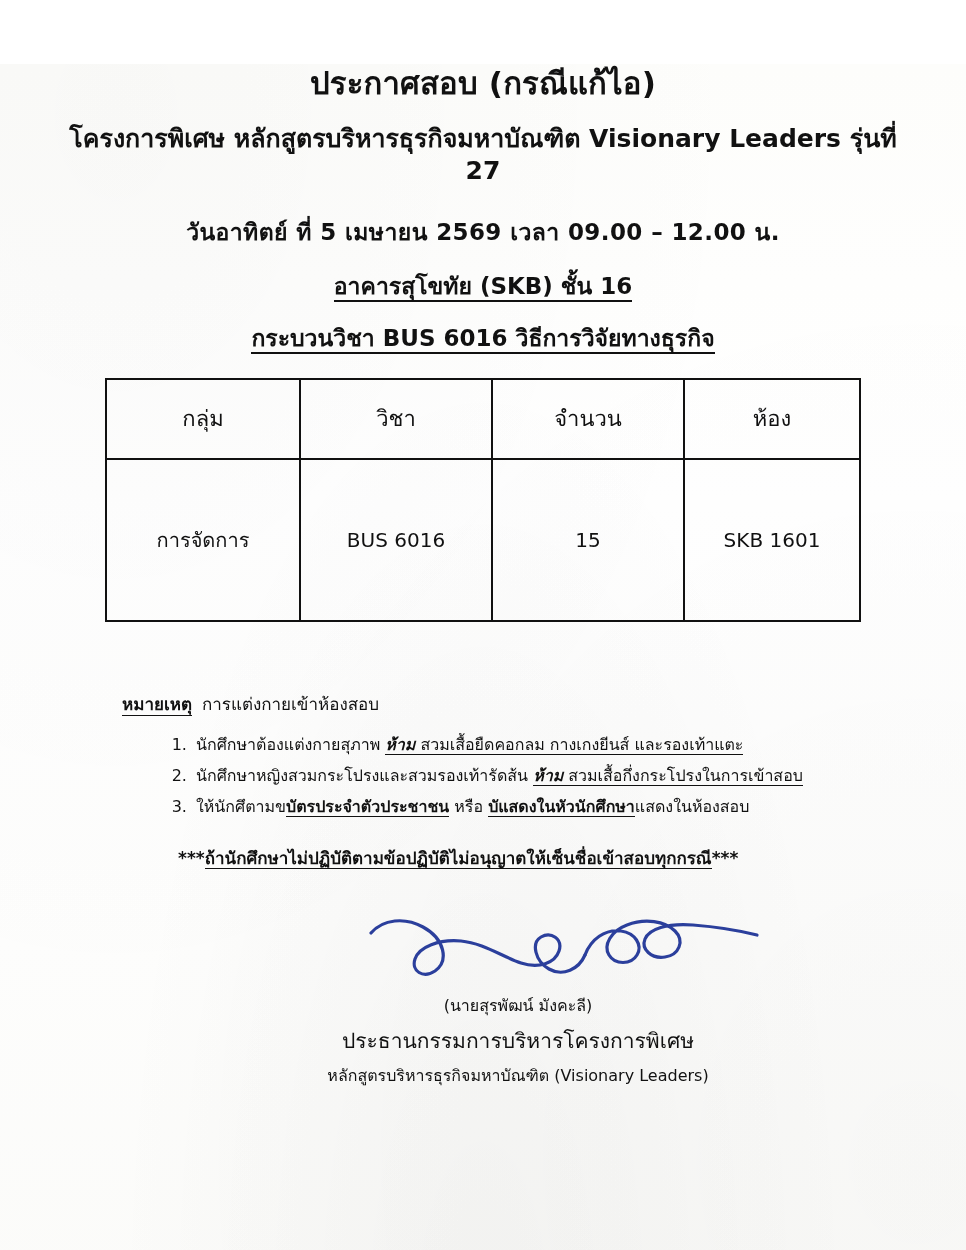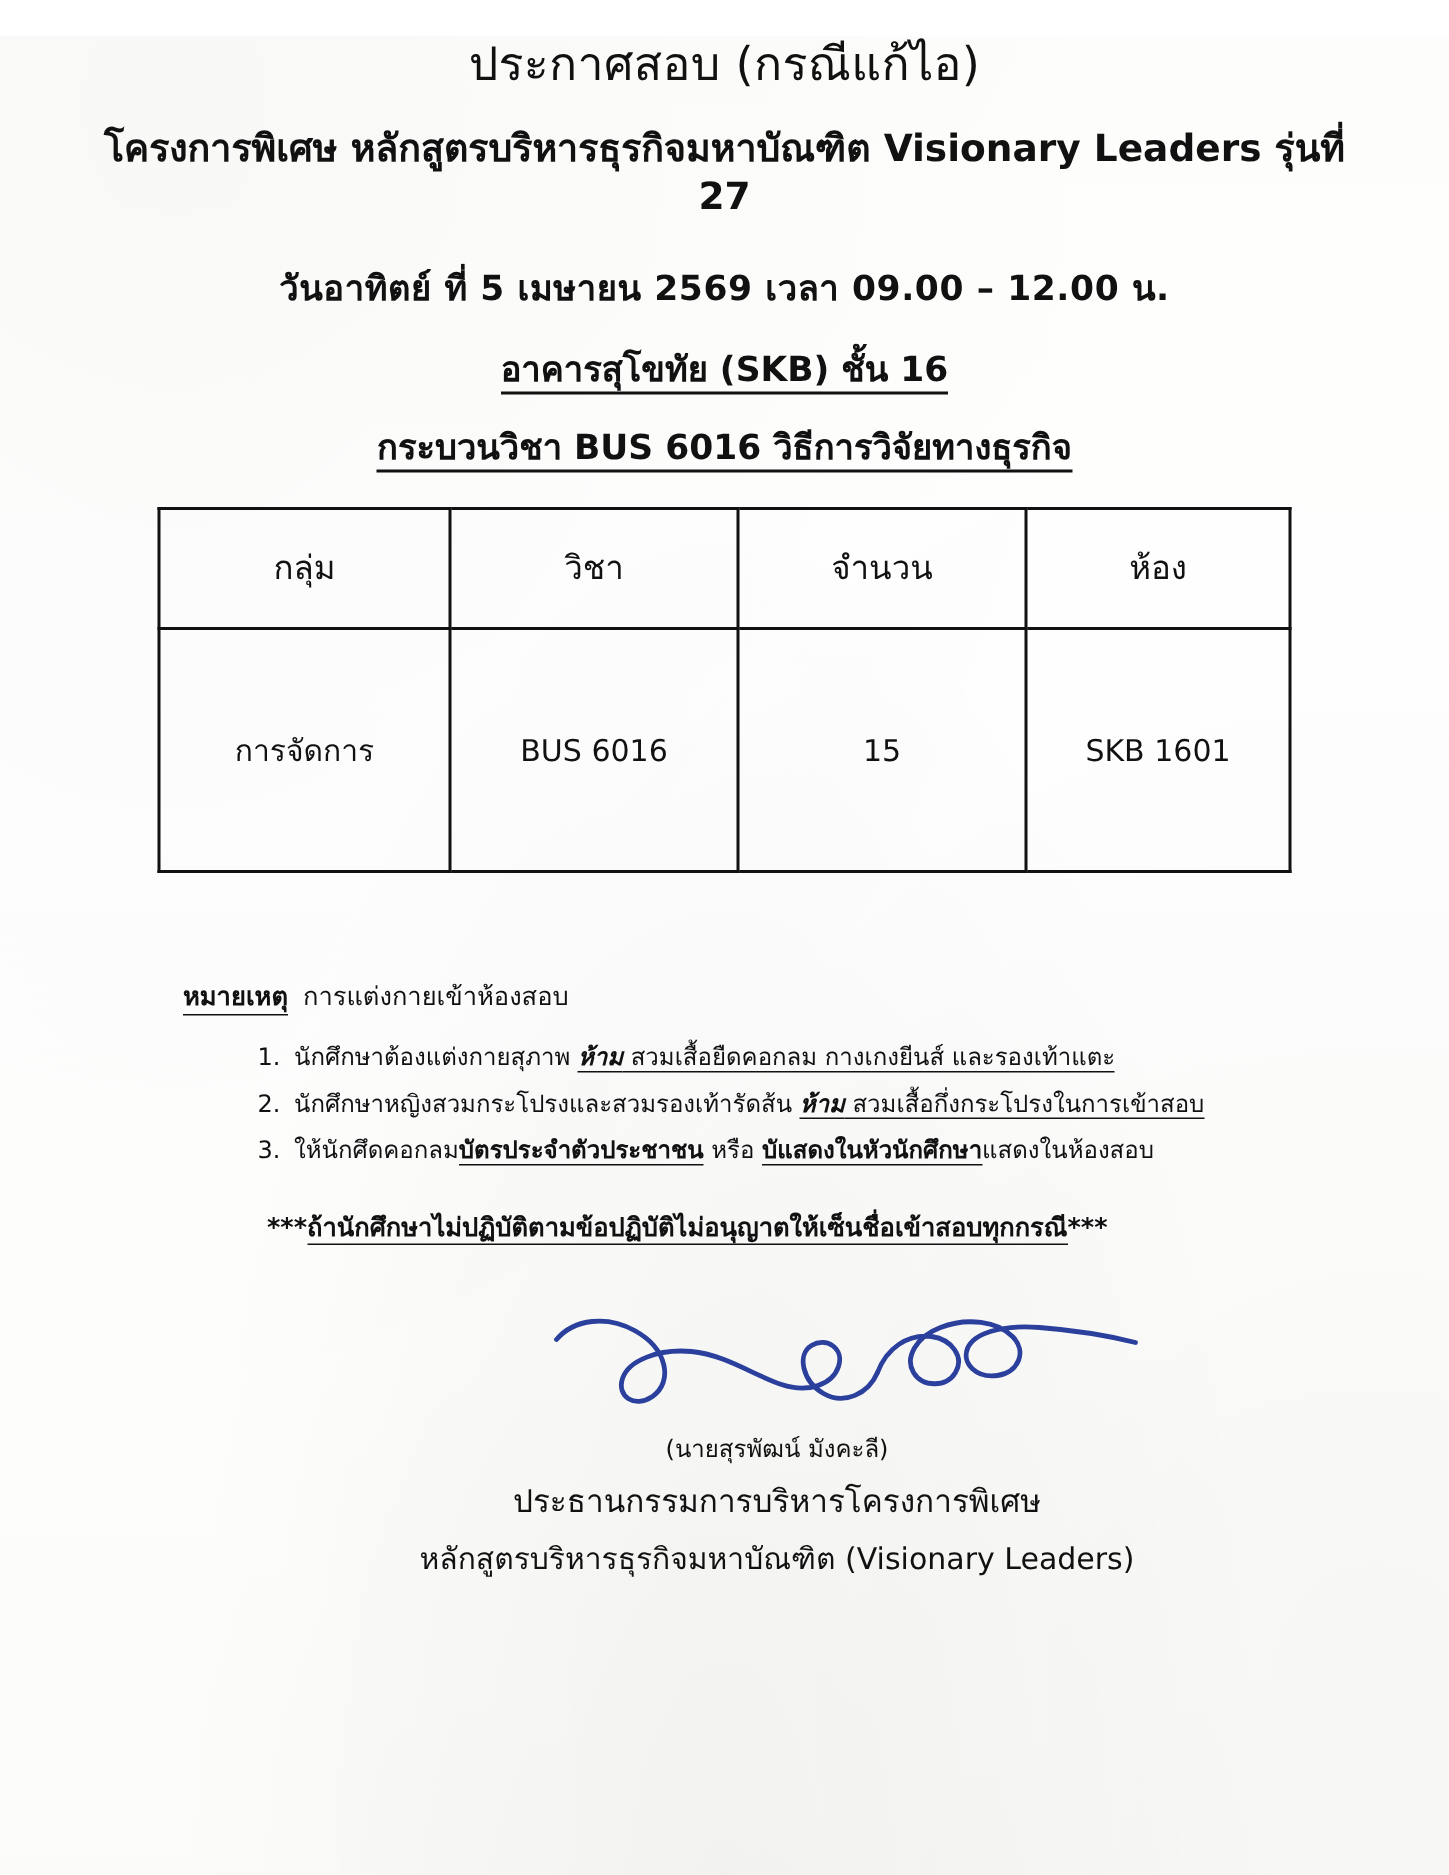--- a/index.html
+++ b/index.html
@@ -31,23 +31,23 @@
       radial-gradient(ellipse at 50% 100%, rgba(0,0,0,0.03), rgba(0,0,0,0) 55%);
     pointer-events: none;
   }
   .content {
     position: relative;
     padding: 0 60px;
   }
   .title {
     text-align: center;
     font-size: 31px;
-    font-weight: normal;
+    font-weight: bold;
     letter-spacing: 0.2px;
-    margin-top: 24px;
+    margin-top: 64px;
     line-height: 1.25;
   }
   .subtitle {
     text-align: center;
     font-size: 25px;
     font-weight: bold;
     margin-top: 20px;
     line-height: 1.3;
   }
   .datetime {
@@ -159,21 +159,21 @@
     font-size: 16px;
     margin-top: 2px;
     margin-left: 70px;
   }
   .sign-role {
     font-size: 21px;
     margin-top: 6px;
     margin-left: 70px;
   }
   .sign-org {
-    font-size: 20px;
+    font-size: 16px;
     margin-top: 6px;
     margin-left: 70px;
   }
 </style>
 </head>
 <body>
 
 <div class="page">
   <div class="paper-noise"></div>
   <div class="content">
@@ -213,21 +213,21 @@
       </div>
 
       <ol class="note-list">
         <li>
           <span>นักศึกษาต้องแต่งกายสุภาพ </span><span class="em-u">ห้าม</span><span class="u"> สวมเสื้อยืดคอกลม   กางเกงยีนส์  และรองเท้าแตะ</span>
         </li>
         <li>
           <span>นักศึกษาหญิงสวมกระโปรงและสวมรองเท้ารัดส้น </span><span class="em-u">ห้าม</span><span class="u"> สวมเสื้อกึ่งกระโปรงในการเข้าสอบ</span>
         </li>
         <li>
-          <span>ให้นักศึดคอกลม</span><span class="b u">บัตรประจำตัวประชาชน</span><span> หรือ </span><span class="b u">บัแสดงในหัวนักศึกษา</span><span>แสดงในห้องสอบ</span>
+          <span>ให้นักศึตามข</span><span class="b u">บัตรประจำตัวประชาชน</span><span> หรือ </span><span class="b u">บัแสดงในหัวนักศึกษา</span><span>แสดงในห้องสอบ</span>
         </li>
       </ol>
 
       <div class="warning">
         <span>***</span><span class="u">ถ้านักศึกษาไม่ปฏิบัติตามข้อปฏิบัติไม่อนุญาตให้เซ็นชื่อเข้าสอบทุกกรณี</span><span>***</span>
       </div>
     </div>
 
     <div class="sign-block">
       <div class="signature">

